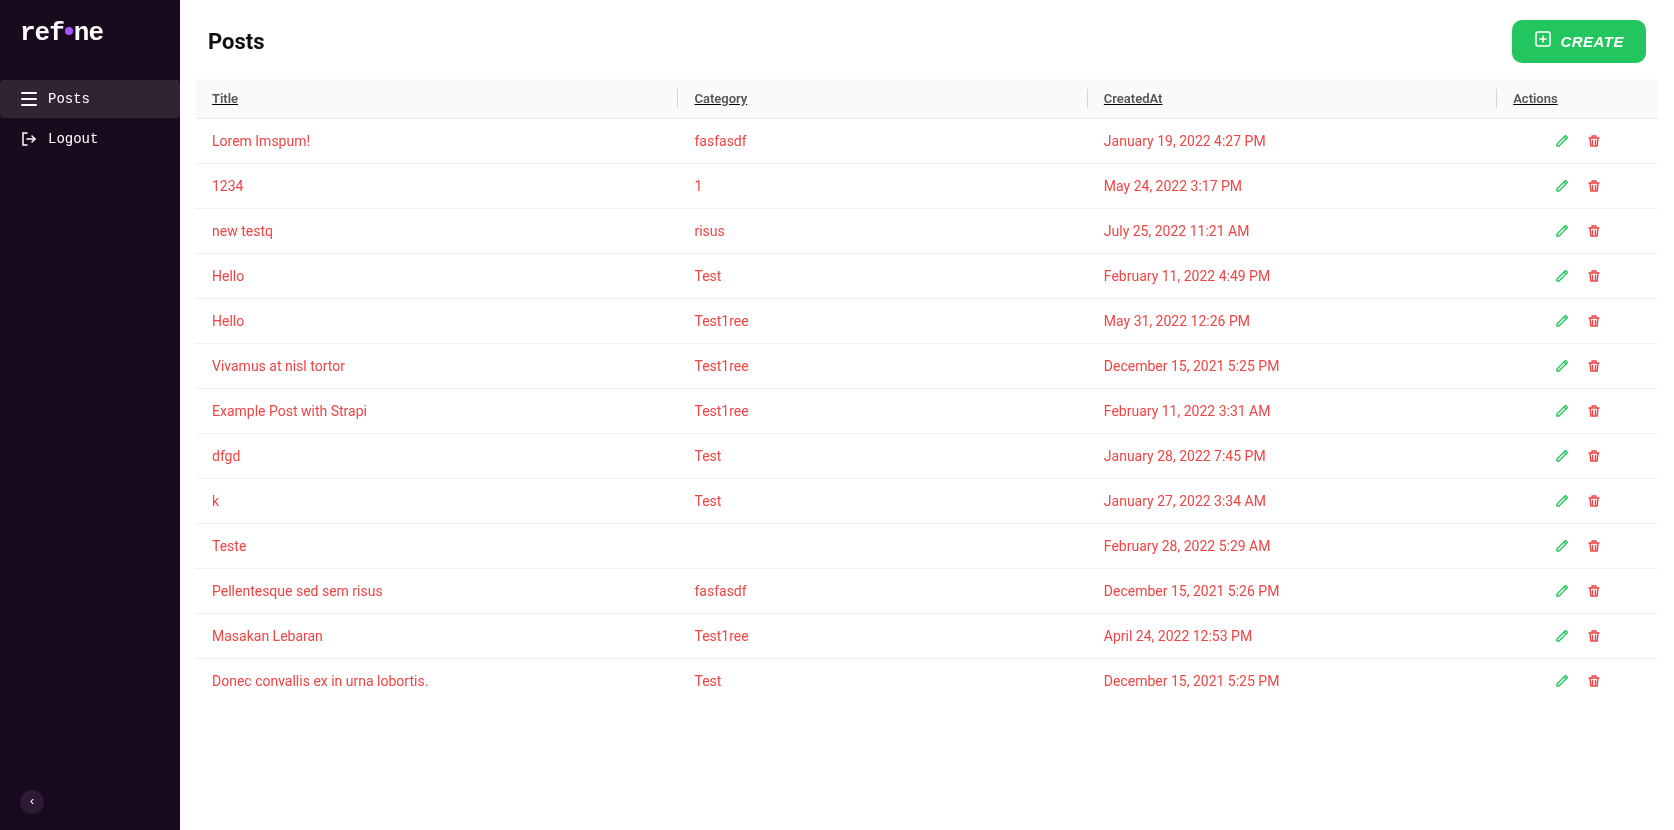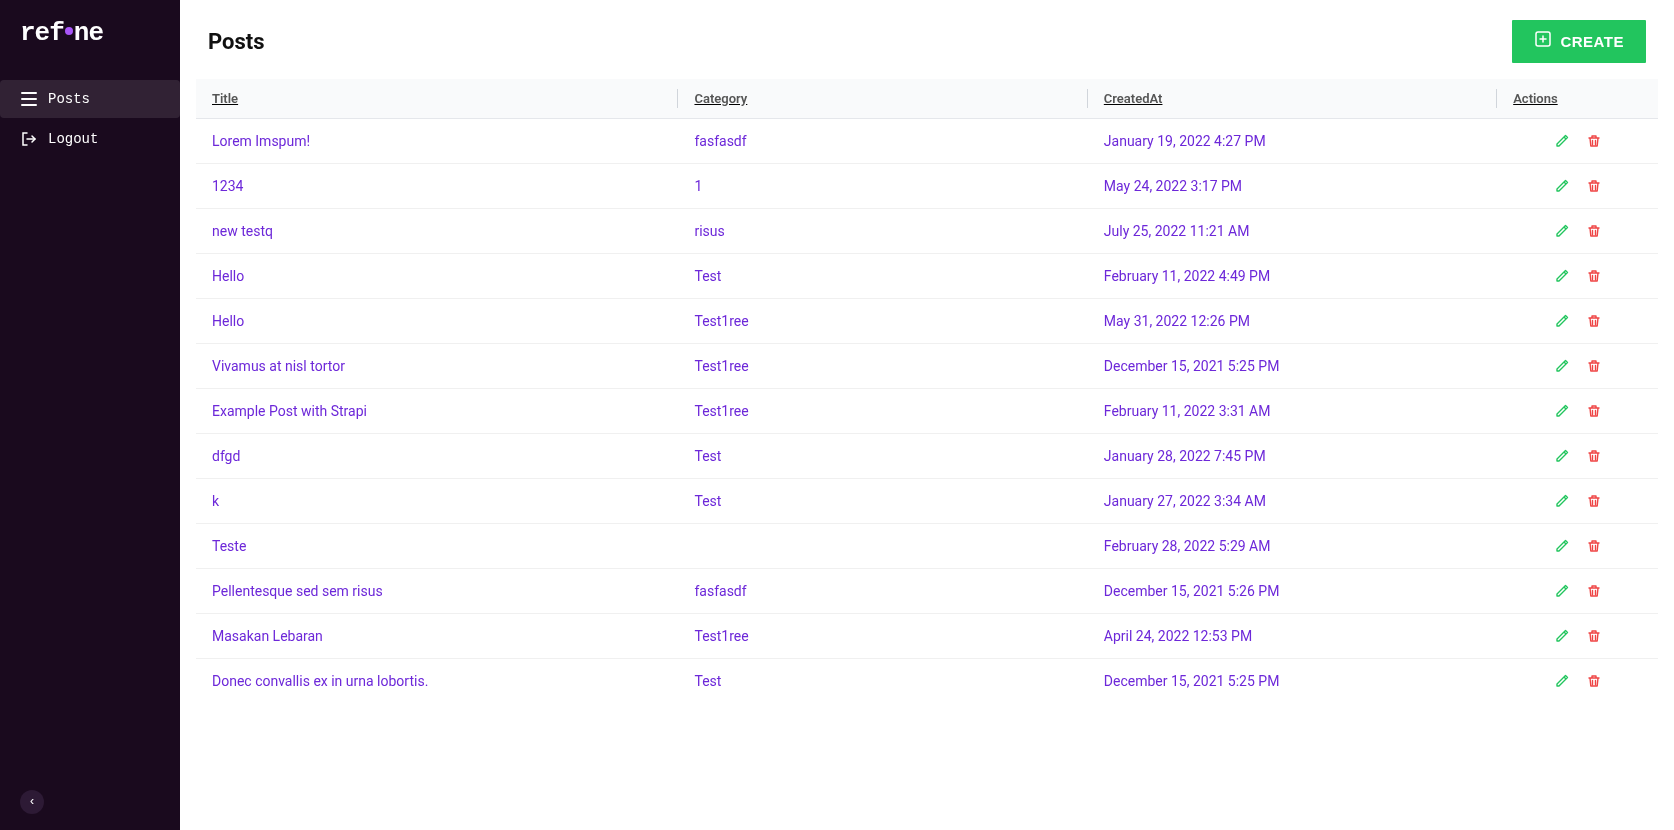--- a/index.html
+++ b/index.html
@@ -103,29 +103,30 @@
     }
     .page-title {
       font-size: 22px;
       font-weight: 700;
       color: #111;
     }
     .create-btn {
       background: #22c55e;
       color: #fff;
       border: none;
-      border-radius: 1px;
+      border-radius: 10px;
       padding: 10px 22px;
       font-size: 15px;
       font-weight: 600;
       cursor: pointer;
       display: flex;
       align-items: center;
       gap: 8px;
       letter-spacing: 0.5px;
+      font-style: italic;
     }
     .create-icon {
       font-size: 18px;
       font-weight: 700;
     }
 
     
     .table-container {
       flex: 1;
       overflow-y: auto;
@@ -154,21 +155,21 @@
       position: absolute;
       right: 0;
       top: 25%;
       height: 50%;
       width: 1px;
       background: #d1d5db;
     }
     td {
       padding: 12px 16px;
       font-size: 14px;
-      color: #6d28d9;
+      color: #ef4444;
       border-bottom: 1px solid #f0f0f0;
     }
     tr:last-child td { border-bottom: none; }
     .actions-cell {
       display: flex;
       align-items: center;
       gap: 12px;
     }
     .edit-btn {
       background: none;

